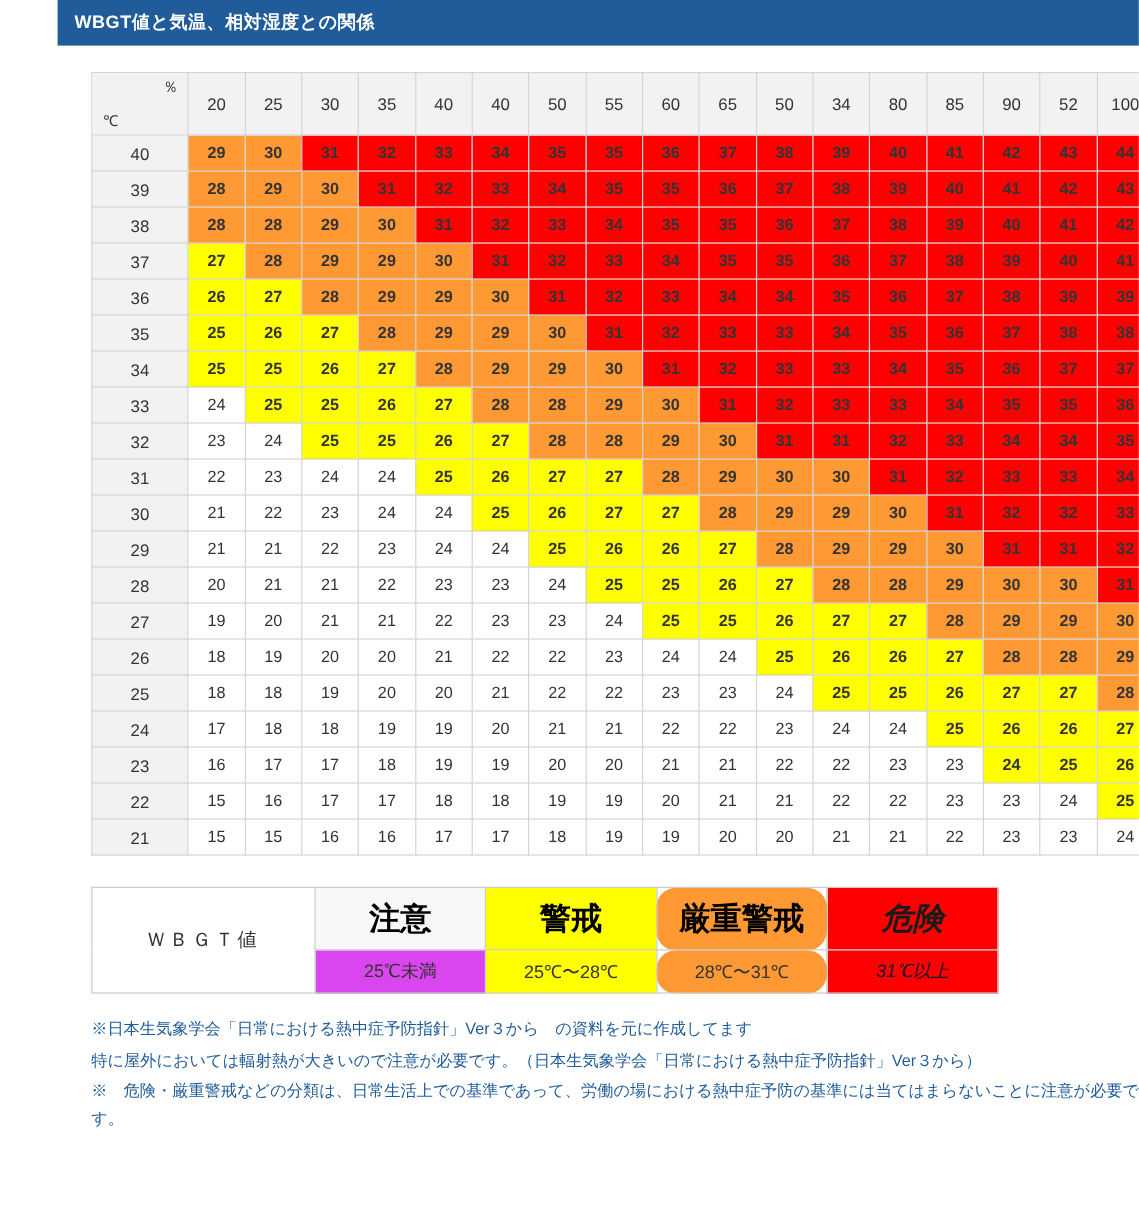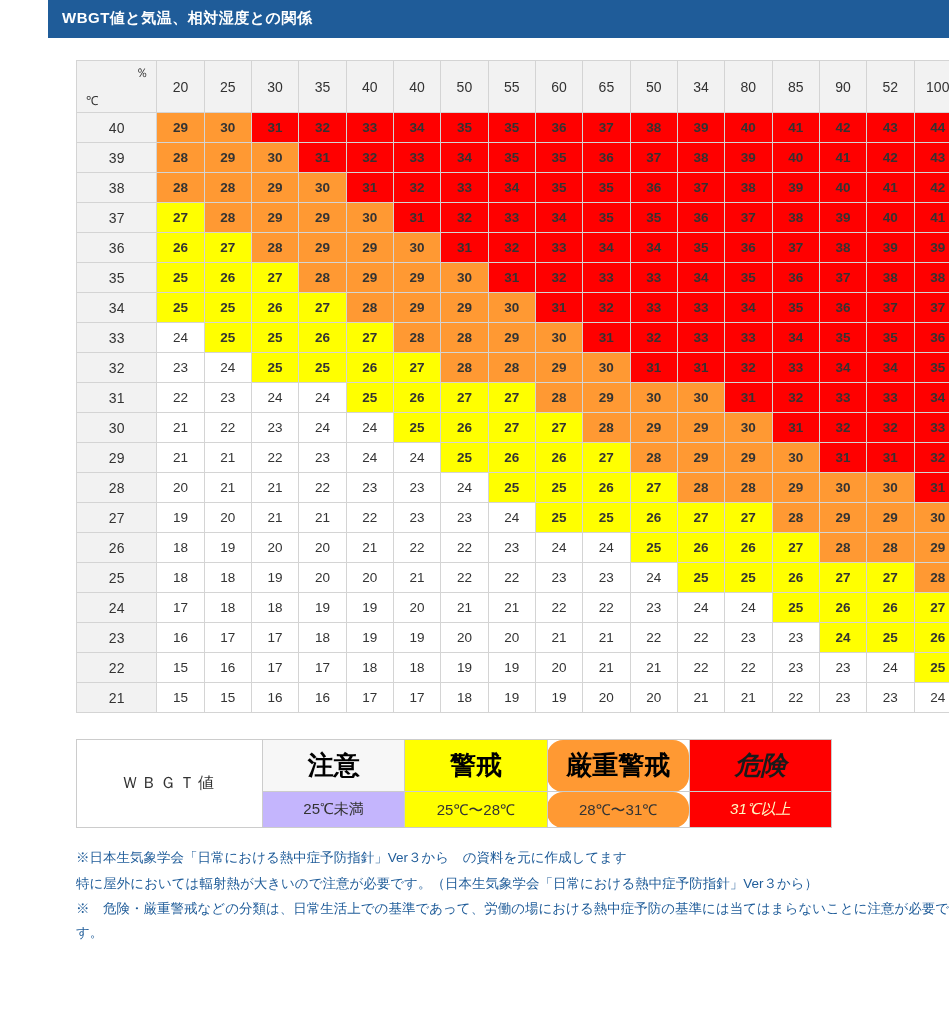--- a/index.html
+++ b/index.html
@@ -112,26 +112,26 @@
     font-size: 26px;
     font-weight: bold;
     color: #000000;
   }
   .lg-bot {
     height: 36px;
     font-size: 15px;
     color: #333333;
   }
   .lg-caution-top { background: #f7f7f7; }
-  .lg-caution-bot { background: #c4b5fd; }
+  .lg-caution-bot { background: #d946ef; }
   .lg-warn-top, .lg-warn-bot { background: #ffff00; }
   .lg-severe-top, .lg-severe-bot { background: #ff9933; border-radius: 16px; }
   .lg-danger-top, .lg-danger-bot { background: #ff0000; font-style: italic; }
   .lg-danger-top { color: #1a1a1a; }
-  .lg-danger-bot { color: #fef9c3; }
+  .lg-danger-bot { color: #0f172a; }
 
   
   .notes {
     padding: 18px 28px 24px 28px;
     color: #1f5c99;
     font-size: 13.5px;
     line-height: 1.75;
   }
   .notes p { margin: 0 0 2px 0; }
 </style>

